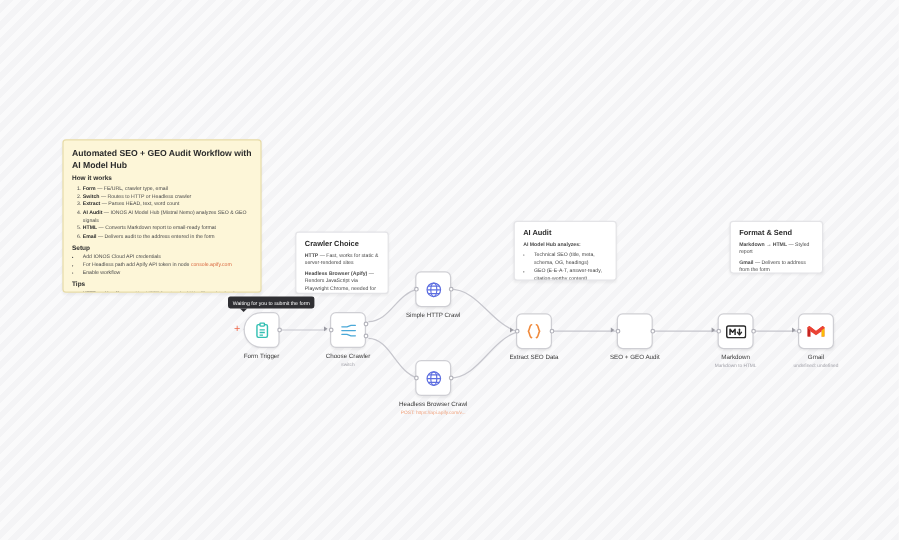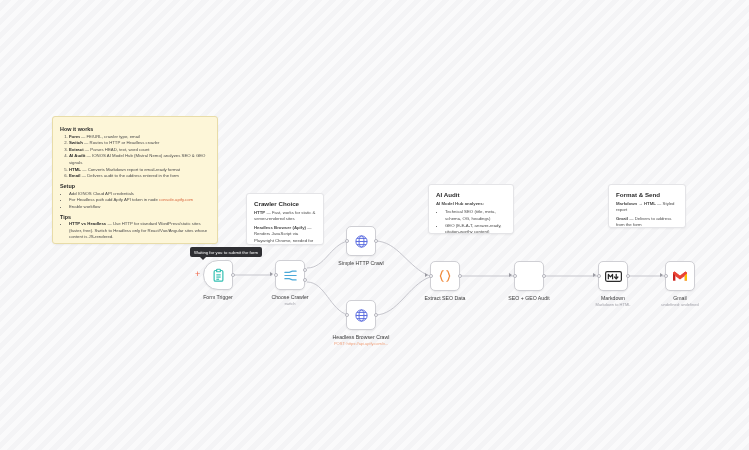--- a/index.html
+++ b/index.html
@@ -192,20 +192,21 @@
 
       <path d="M 460 276 L 513 276"></path>
 
       <path d="M 544 276 L 598 276"></path>
 
       <path d="M 629 276 L 664 276"></path>
     </g>
   </svg>
 
   <div class="note" id="note-main">
+    <h1>Automated SEO + GEO Audit Workflow with AI Model Hub</h1>
     <h2>How it works</h2>
     <ol>
       <li><b>Form</b> <span>— FE/URL, crawler type, email</span></li>
       <li><b>Switch</b> <span>— Routes to HTTP or Headless crawler</span></li>
       <li><b>Extract</b> <span>— Parses HEAD, text, word count</span></li>
       <li><b>AI Audit</b> <span>— IONOS AI Model Hub (Mistral Nemo) analyzes SEO &amp; GEO signals</span></li>
       <li><b>HTML</b> <span>— Converts Markdown report to email-ready format</span></li>
       <li><b>Email</b> <span>— Delivers audit to the address entered in the form</span></li>
     </ol>
     <h2>Setup</h2>

